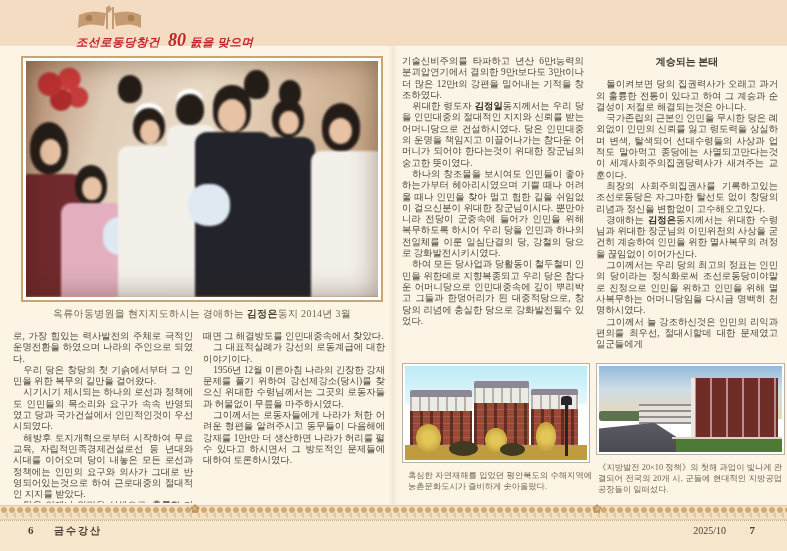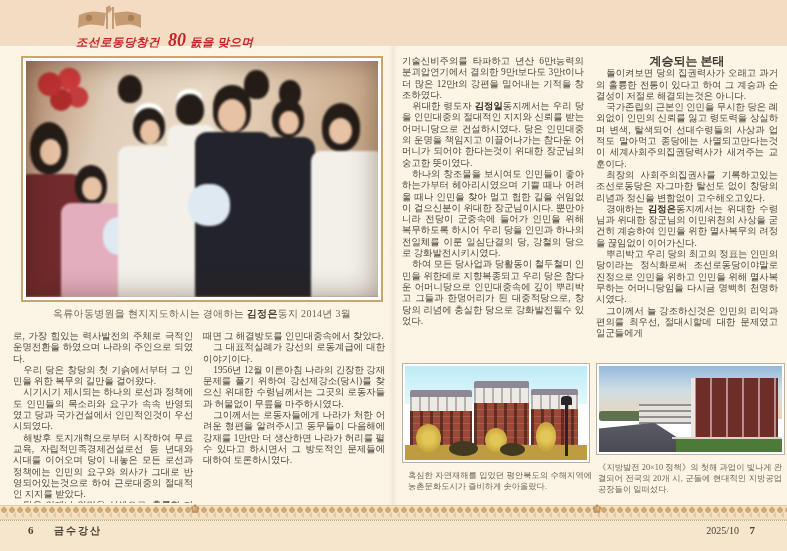--- a/index.html
+++ b/index.html
@@ -61,21 +61,21 @@
   .main-caption{position:absolute;left:21px;top:307px;width:362px;text-align:center;
     font-size:10px;color:#6f6255;letter-spacing:.3px;}
   .main-caption b{color:#4c4034;}
 
   
   .col{position:absolute;overflow:hidden;font-size:9.4px;line-height:11.3px;
     color:#4c473f;text-align:justify;}
   .para{margin:0;text-indent:1.1em;}
   .para.flush{text-indent:0;}
   .para b{color:#33302a;}
-  .col-heading{margin:0 0 1px 0;text-align:center;font-weight:bold;color:#3d382f;font-size:12px;}
+  .col-heading{margin:0 0 12px 0;text-align:center;font-weight:bold;color:#3d382f;font-size:10px;}
 
   
   .apt-sky{left:0;top:0;width:100%;height:40%;background:linear-gradient(#bdebf6,#e4f8fb);}
   .apt-roof{background:#8e8894;border-radius:2px 2px 0 0;}
   .apt-white{background:#eceae4;
     background-image:repeating-linear-gradient(90deg, rgba(90,70,60,.35) 0 2px, rgba(0,0,0,0) 2px 9px);}
   .apt-brick{background:#9c4836;
     background-image:
       repeating-linear-gradient(90deg, rgba(35,18,12,.5) 0 3px, rgba(0,0,0,0) 3px 10px),
       repeating-linear-gradient(0deg, rgba(255,255,255,.12) 0 1px, rgba(0,0,0,0) 1px 7px);}
@@ -95,21 +95,21 @@
   .fac-lawn{background:#4d7a37;}
   .fac-trees{background:#5f7250;filter:blur(.6px);border-radius:3px;}
 
   .side-caption{position:absolute;font-size:8.3px;line-height:11px;color:#6f6255;text-align:justify;}
 
   
   .footer-left{position:absolute;left:28px;top:524px;font-size:10px;color:#4a4036;}
   .footer-left .pg{font-weight:bold;font-size:11px;margin-right:18px;}
   .footer-left .mag{font-weight:bold;letter-spacing:2px;}
   .footer-right{position:absolute;right:32px;top:524px;font-size:10px;color:#4a4036;}
-  .footer-right .iss{margin-right:8px;}
+  .footer-right .iss{margin-right:21px;}
   .footer-right .pg{font-weight:bold;font-size:11px;}
 </style>
 </head>
 <body>
 
 <div class="top-band"></div>
 <div class="gutter"></div>
 <div class="chain-band"></div>
 <span class="flower" style="left:190px;">✿</span>
 <span class="flower" style="left:592px;">✿</span>
@@ -204,21 +204,21 @@
     <p class="para">하나의 창조물을 보시여도 인민들이 좋아하는가부터 헤아리시였으며 기쁠 때나 어려울 때나 인민을 찾아 멀고 험한 길을 쉬임없이 걸으신분이 위대한 장군님이시다. 뿐만아니라 전당이 군중속에 들어가 인민을 위해 복무하도록 하시어 우리 당을 인민과 하나의 전일체를 이룬 일심단결의 당, 강철의 당으로 강화발전시키시였다.</p>
     <p class="para">하여 모든 당사업과 당활동이 철두철미 인민을 위한데로 지향복종되고 우리 당은 참다운 어머니당으로 인민대중속에 깊이 뿌리박고 그들과 한덩어리가 된 대중적당으로, 창당의 리념에 충실한 당으로 강화발전될수 있었다.</p>
   </div>
 <div class="col" style="left:596px;top:56px;width:182px;height:302px;">
   <p class="col-heading">계승되는 본태</p>
   <div>
       <p class="para">돌이켜보면 당의 집권력사가 오래고 과거의 훌륭한 전통이 있다고 하여 그 계승과 순결성이 저절로 해결되는것은 아니다.</p>
       <p class="para">국가존립의 근본인 인민을 무시한 당은 례외없이 인민의 신뢰를 잃고 령도력을 상실하며 변색, 탈색되어 선대수령들의 사상과 업적도 말아먹고 종당에는 사멸되고만다는것이 세계사회주의집권당력사가 새겨주는 교훈이다.</p>
       <p class="para">최장의 사회주의집권사를 기록하고있는 조선로동당은 자그마한 탈선도 없이 창당의 리념과 정신을 변함없이 고수해오고있다.</p>
       <p class="para">경애하는 <b>김정은</b>동지께서는 위대한 수령님과 위대한 장군님의 이민위천의 사상을 굳건히 계승하여 인민을 위한 멸사복무의 려정을 끊임없이 이어가신다.</p>
-      <p class="para">뿌리박고 우리 당의 최고의 정표는 인민의 당이라는 정식화로써 조선로동당이야말로 진정으로 인민을 위하고 인민을 위해 멸사복무하는 어머니당임을 다시금 명백히 천명하시였다.</p>
+      <p class="para">그이께서는 우리 당의 최고의 정표는 인민의 당이라는 정식화로써 조선로동당이야말로 진정으로 인민을 위하고 인민을 위해 멸사복무하는 어머니당임을 다시금 명백히 천명하시였다.</p>
       <p class="para">그이께서 늘 강조하신것은 인민의 리익과 편의를 최우선, 절대시할데 대한 문제였고 일군들에게</p>
     </div>
 </div>
 
 <div class="gray-frame" style="left:402px;top:363px;width:188px;height:100px;">
   <div class="photo">
     <div class="ph apt-sky"></div>
 
     <div class="ph apt-roof" style="left:3%;top:26%;width:34%;height:7%;"></div>
     <div class="ph apt-white" style="left:3%;top:33%;width:34%;height:15%;"></div>

